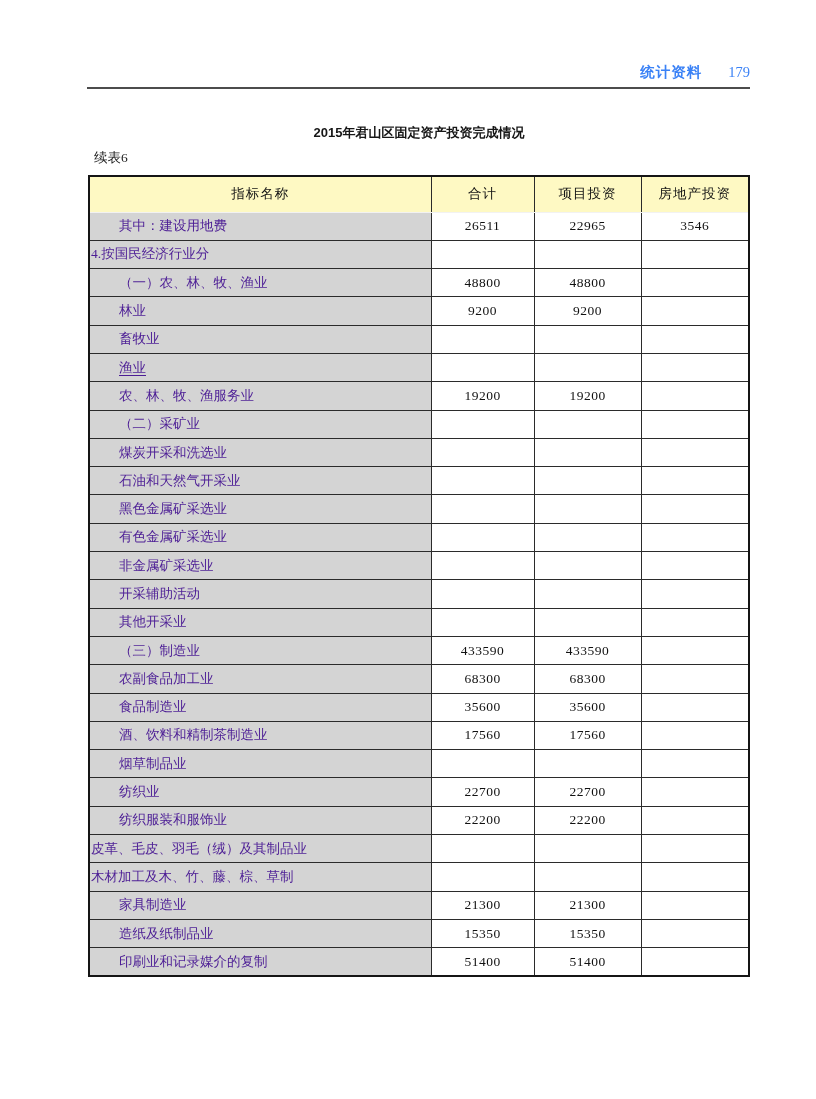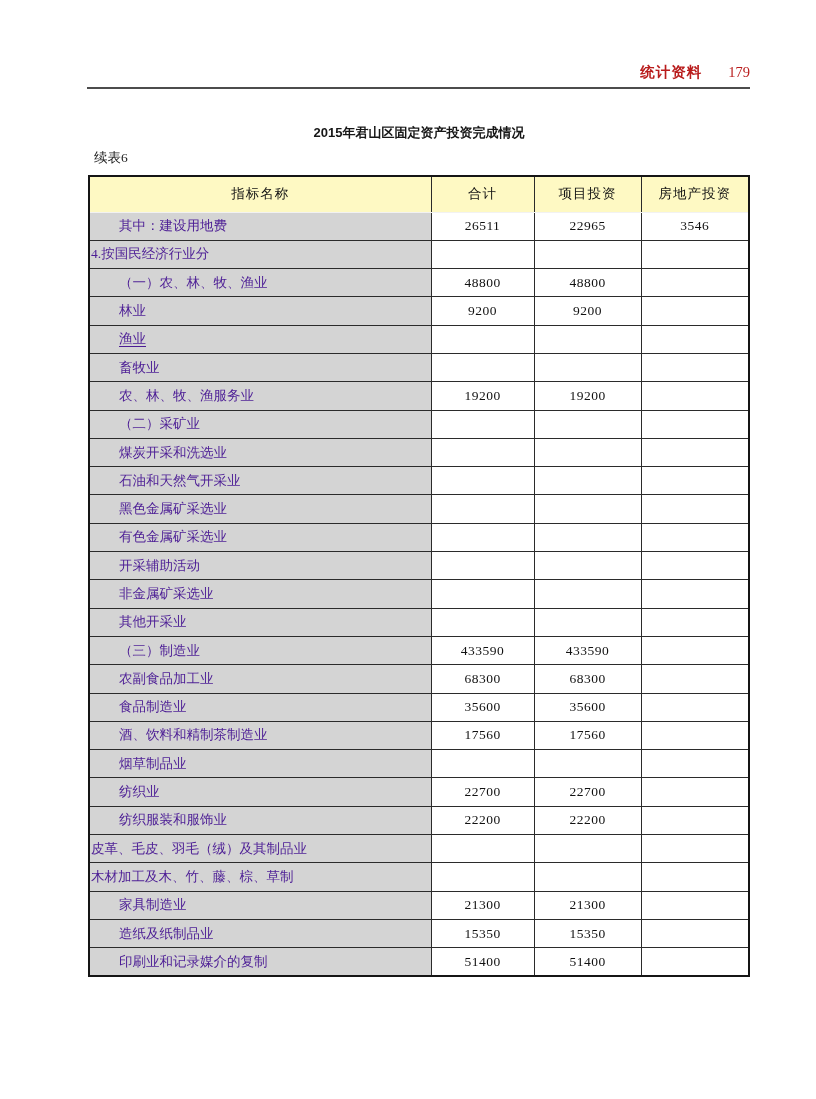--- a/index.html
+++ b/index.html
@@ -9,21 +9,21 @@
     background: #ffffff;
     font-family: "Liberation Serif", "DejaVu Serif", serif;
     color: #1c1c1c;
   }
   .page { position: relative; width: 816px; height: 1099px; background: #ffffff; overflow: hidden; }
 
   
   .running-head {
     position: absolute; top: 63px; left: 88px; width: 662px;
     text-align: right; font-size: 14.5px; letter-spacing: 1px;
-    color: #b91c1c;
+    color: #3b82f6;
   }
   .running-head .section { font-weight: bold; }
   .running-head .pageno { margin-left: 26px; font-weight: normal; letter-spacing: 0; }
   .head-rule {
     position: absolute; top: 87px; left: 87px; width: 663px; height: 2px;
     background: #4c4c4c;
   }
 
   
   .doc-title {
@@ -113,27 +113,27 @@
           <td class="num">48800</td>
           <td class="num"></td>
         </tr>
         <tr>
           <td class="label indent-2">林业</td>
           <td class="num">9200</td>
           <td class="num">9200</td>
           <td class="num"></td>
         </tr>
         <tr>
+          <td class="label indent-2">畜牧业</td>
+          <td class="num"></td>
+          <td class="num"></td>
+          <td class="num"></td>
+        </tr>
+        <tr>
           <td class="label indent-2 underline">渔业</td>
-          <td class="num"></td>
-          <td class="num"></td>
-          <td class="num"></td>
-        </tr>
-        <tr>
-          <td class="label indent-2">畜牧业</td>
           <td class="num"></td>
           <td class="num"></td>
           <td class="num"></td>
         </tr>
         <tr>
           <td class="label indent-2">农、林、牧、渔服务业</td>
           <td class="num">19200</td>
           <td class="num">19200</td>
           <td class="num"></td>
         </tr>
@@ -161,27 +161,27 @@
           <td class="num"></td>
           <td class="num"></td>
         </tr>
         <tr>
           <td class="label indent-2">有色金属矿采选业</td>
           <td class="num"></td>
           <td class="num"></td>
           <td class="num"></td>
         </tr>
         <tr>
+          <td class="label indent-2">非金属矿采选业</td>
+          <td class="num"></td>
+          <td class="num"></td>
+          <td class="num"></td>
+        </tr>
+        <tr>
           <td class="label indent-2">开采辅助活动</td>
-          <td class="num"></td>
-          <td class="num"></td>
-          <td class="num"></td>
-        </tr>
-        <tr>
-          <td class="label indent-2">非金属矿采选业</td>
           <td class="num"></td>
           <td class="num"></td>
           <td class="num"></td>
         </tr>
         <tr>
           <td class="label indent-2">其他开采业</td>
           <td class="num"></td>
           <td class="num"></td>
           <td class="num"></td>
         </tr>

